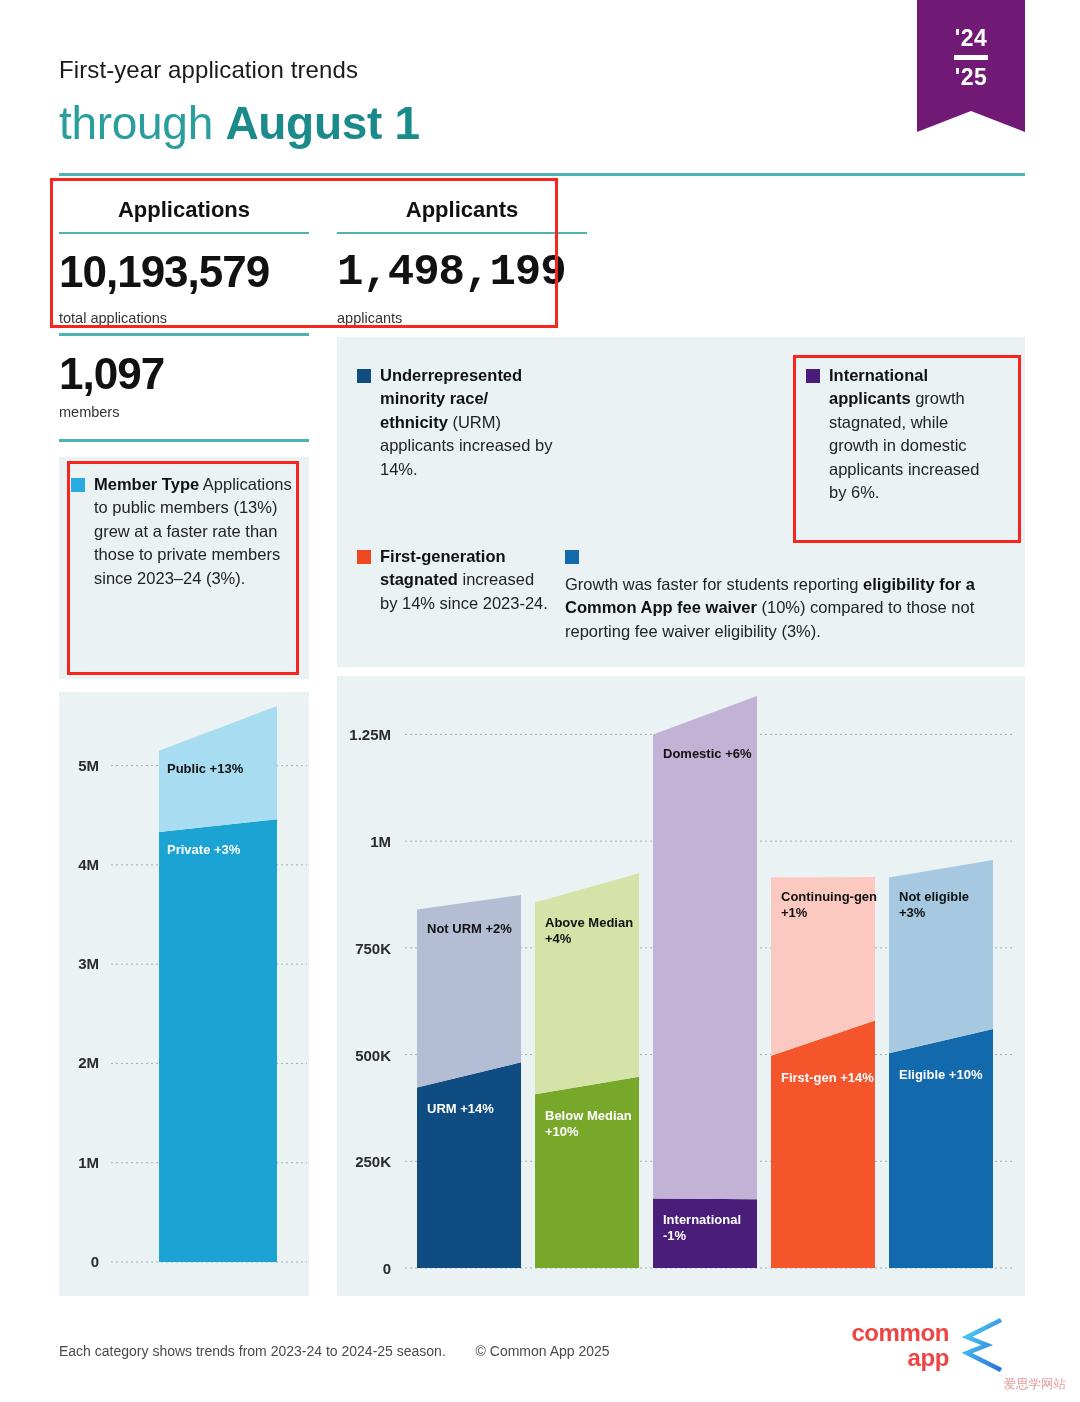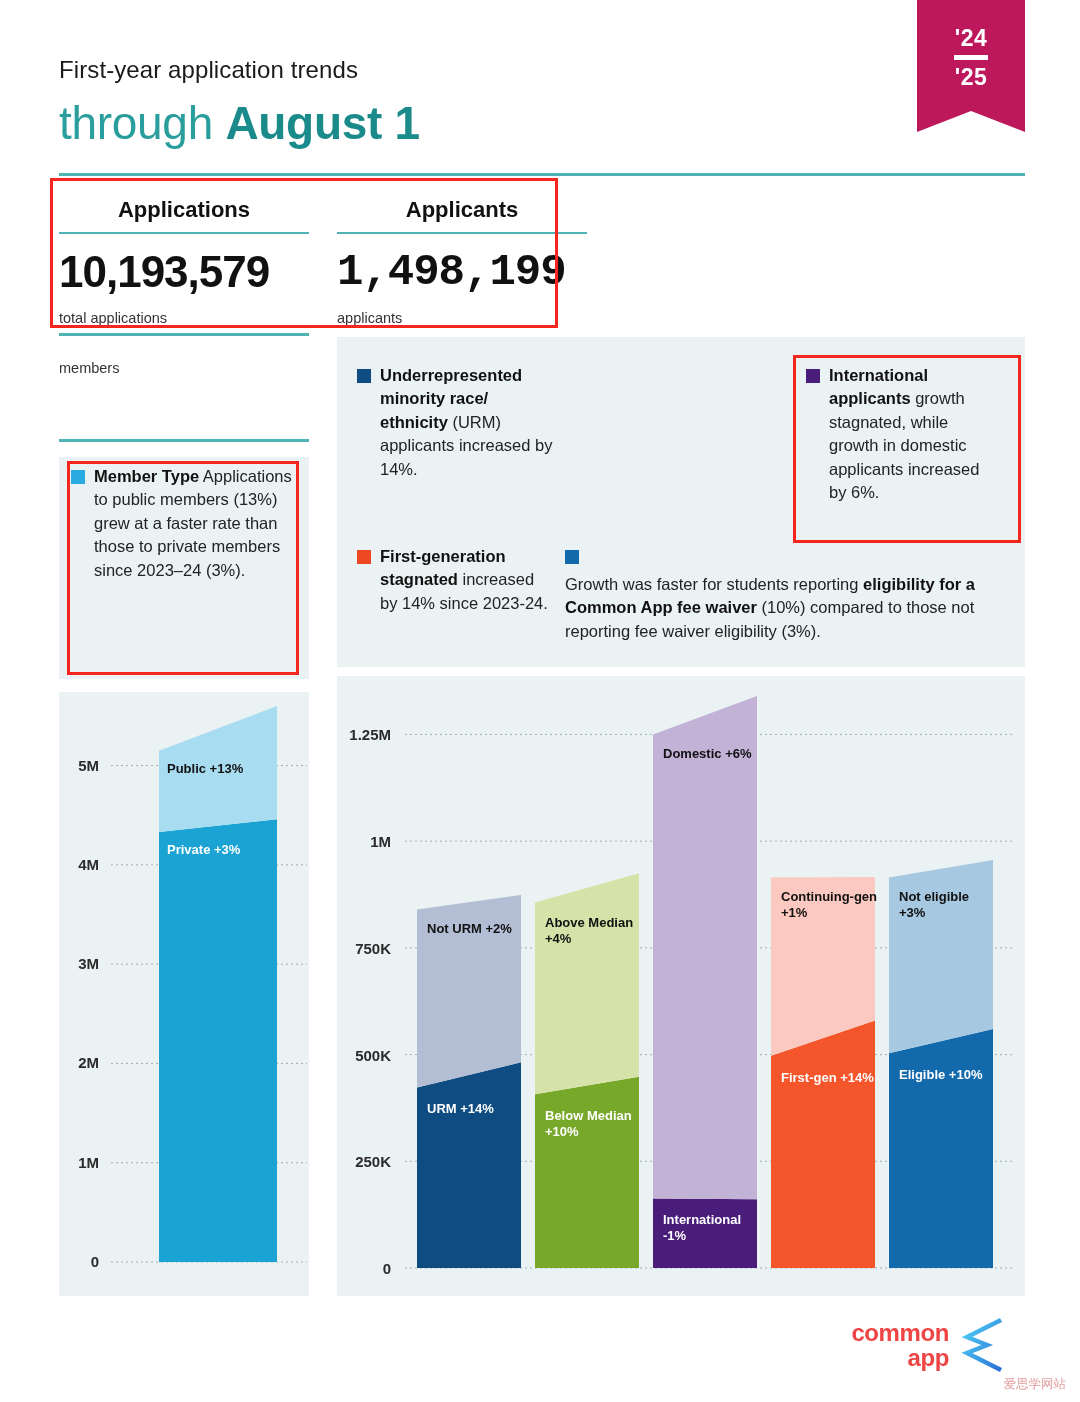--- a/index.html
+++ b/index.html
@@ -8,21 +8,21 @@
     background: #ffffff;
     font-family: "Liberation Sans", sans-serif;
     color: #1a1a1a;
     overflow: hidden;
   }
   #page { position: relative; width: 1080px; height: 1402px; }
 
   
   .ribbon {
     position: absolute; left: 917px; top: 0; width: 108px; height: 132px;
-    background: #be185d;
+    background: #701a75;
     clip-path: polygon(0 0, 100% 0, 100% 100%, 50% 84%, 0 100%);
     display: flex; flex-direction: column; align-items: center;
     justify-content: flex-start; padding-top: 26px;
   }
   .ribbon-year { color: #fff; font-size: 23px; font-weight: bold; letter-spacing: .5px; line-height: 1.05; }
   .ribbon-rule { width: 34px; height: 5px; background: #fff; margin: 5px 0; }
 
   
   .hdr-sub { position: absolute; left: 59px; top: 56px; font-size: 24px; color: #1a1a1a; letter-spacing: .1px; }
   .hdr-main { position: absolute; left: 59px; top: 96px; font-size: 46px; color: #2a9d9d; letter-spacing: -.3px; }
@@ -95,28 +95,29 @@
     </div>
     <div class="rule-teal thin" style="position:absolute; left:0; top:44px; width:250px;"></div>
     <div class="stat-num" style="position:absolute; left:0; top:62px; white-space:nowrap;font-family:Liberation Mono, monospace;">1,498,199</div>
     <div class="stat-cap" style="position:absolute; left:0; top:114px;">applicants</div>
   </div>
 
   <div class="redbox" style="left:50px; top:178px; width:508px; height:150px;"></div>
 
   <div class="rule-teal" style="left:59px; top:333px; width:250px;"></div>
   <div class="stat" style="left:59px; top:352px; width:250px;">
+    <div class="stat-num">1,097</div>
     <div class="stat-cap">members</div>
   </div>
   <div class="rule-teal" style="left:59px; top:439px; width:250px;"></div>
 
   <div class="panel" style="left:337px; top:337px; width:688px; height:330px;"></div>
 
   <div class="panel" style="left:59px; top:457px; width:250px; height:222px;">
-    <div class="legend-item" style="padding:8px 14px 0 12px;">
+    <div class="legend-item" style="padding:16px 14px 0 12px;">
       <div class="legend-sq" style="background:#29abe2;"></div>
       <div class="legend-text">
         <b>Member Type</b>
          <span>Applications to public members (13%) grew at a faster rate than those to private members since 2023–24 (3%).</span>
       </div>
     </div>
   </div>
   <div class="redbox" style="left:67px; top:461px; width:232px; height:214px;"></div>
 
   <div class="legend-item" style="position:absolute; left:357px; top:364px; width:196px;">
@@ -192,20 +193,25 @@
         <polygon points="434,201.4179104477612 538,200.99104477611945 538,344.4179104477612 434,379.84776119402983" fill="#fbc9c0"></polygon>
         <text x="444" font-size="13" font-weight="bold" fill="#111111" font-family="&quot;Liberation Sans&quot;, sans-serif"><tspan x="444" y="225.4179104477612">Continuing-gen</tspan><tspan x="444" y="241.4179104477612">+1%</tspan></text>
         <text x="444" font-size="13" font-weight="bold" fill="#ffffff" font-family="&quot;Liberation Sans&quot;, sans-serif"><tspan x="444" y="405.84776119402983">First-gen +14%</tspan></text>
         <polygon points="552,377.28656716417913 656,352.95522388059703 656,592 552,592" fill="#1269ab"></polygon>
         <polygon points="552,201.4179104477612 656,183.91641791044776 656,352.95522388059703 552,377.28656716417913" fill="#a6c8e0"></polygon>
         <text x="562" font-size="13" font-weight="bold" fill="#111111" font-family="&quot;Liberation Sans&quot;, sans-serif"><tspan x="562" y="225.4179104477612">Not eligible</tspan><tspan x="562" y="241.4179104477612">+3%</tspan></text>
         <text x="562" font-size="13" font-weight="bold" fill="#ffffff" font-family="&quot;Liberation Sans&quot;, sans-serif"><tspan x="562" y="403.28656716417913">Eligible +10%</tspan></text>
       </svg>
   </div>
 
+  <div class="foot">
+    <span>Each category shows trends from 2023-24 to 2024-25 season.</span>
+    <span style="display:inline-block;width:22px;"></span>
+    <span>© Common App 2025</span>
+  </div>
 
   <div class="logo-txt">
     <div style="display:flex;align-items:center;gap:8px;justify-content:flex-end;">
       <div>
         <div>common</div>
         <div>app</div>
       </div>
       <svg width="46" height="54" viewBox="0 0 46 54">
         <defs>
           <linearGradient id="gcl" x1="0" y1="0" x2="1" y2="1">

